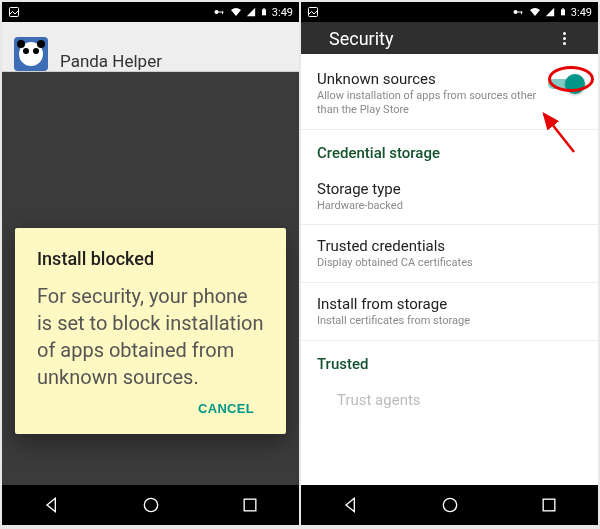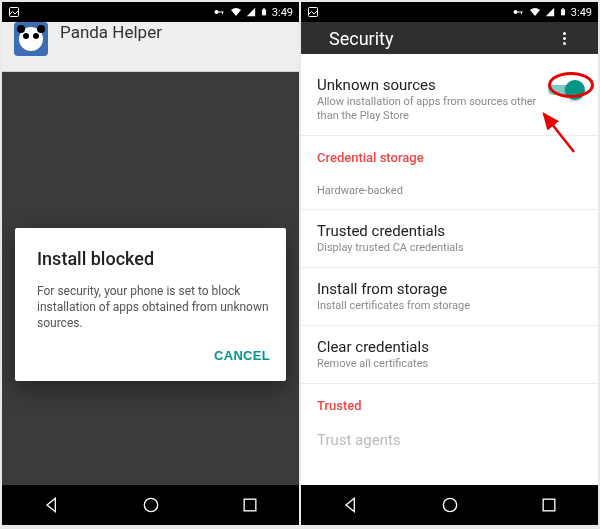--- a/index.html
+++ b/index.html
@@ -43,21 +43,21 @@
     margin-right: auto;
     display: flex;
     gap: 3px;
     align-items: center;
   }
   
   .appbar-left {
     background: #eeeeee;
     height: 50px;
     display: flex;
-    align-items: flex-start;
+    align-items: flex-end;
     padding: 0 12px;
     gap: 12px;
     border-bottom: 1px solid #d0d0d0;
   }
   .panda-icon {
     width: 34px; height: 34px;
     background: #3d6db5;
     border-radius: 4px;
     display: flex;
     align-items: center;
@@ -81,27 +81,27 @@
     position: relative;
   }
   .scrim {
     position: absolute; inset:0; background: rgba(30,30,30,0.55);
   }
   
   .dialog {
     position: absolute;
     left: 13px; right: 13px;
     top: 156px;
-    background: #ffffff;
+    background: #fef9c3;
     border-radius: 2px;
-    padding: 20px 6px 10px 22px;
+    padding: 20px 22px 10px 22px;
     box-shadow: 0 8px 24px rgba(0,0,0,0.4);
   }
   .dialog-title { font-size: 18px; color: #212121; font-weight: 500; margin-bottom: 14px;}
-  .dialog-text { font-size: 12px; color: #555; line-height: 1.35; margin-bottom: 8px;}
+  .dialog-text { font-size: 20px; color: #555; line-height: 1.35; margin-bottom: 2px;}
   .dialog-actions { display:flex; justify-content:flex-end; gap: 4px; }
   .dialog-btn {
     background: none; border: none;
     color: #009688; font-weight: 600; font-size: 13px;
     padding: 8px 10px; letter-spacing: 0.3px;
     cursor: pointer;
   }
   .circle-highlight {
     position: absolute;
     border: 3px solid #e60000;
@@ -132,49 +132,49 @@
     font-size: 18px;
   }
   .appbar-right .spacer { flex:1; }
   .overflow-dots { display:flex; flex-direction:column; gap:2px; padding:4px;}
   .overflow-dots span { width:3px; height:3px; background:#fff; border-radius:50%; }
   .settings-body {
     flex:1;
     background:#fff;
     overflow: hidden;
     position: relative;
-    padding-top: 10px;
+    padding-top: 4px;
   }
   .setting-row {
     padding: 12px 16px 12px 16px;
     border-bottom: 1px solid #ececec;
   }
   .setting-row.no-border { border-bottom: none; }
   .setting-row .title { font-size: 15px; color: #212121; }
   .setting-row .sub { font-size: 11px; color: #8a8a8a; line-height:1.25; margin-top:1px;}
   .section-header {
-    color: #ef4444; font-weight: 500; font-size: 13px;
+    color: #14532d; font-weight: 500; font-size: 15px;
     padding: 14px 16px 6px 16px;
   }
   .row-with-toggle { display:flex; align-items:flex-start; }
   .row-with-toggle .txt { flex:1; padding-right: 8px;}
   .toggle {
     margin-top: 6px;
     width: 34px; height: 16px; position: relative;
   }
   .toggle-track {
     position:absolute; left:0; right:0; top:3px; height:10px;
     background:#80cbc4; border-radius:6px;
   }
   .toggle-thumb {
     position:absolute; right:-3px; top:-2px; width:20px; height:20px;
     background:#009688; border-radius:50%;
     box-shadow:0 1px 3px rgba(0,0,0,0.3);
   }
-  .faded { color:#bbb !important; }
+  .faded { color:#bbb !important;margin-left:20px; }
   .arrow-annot {
     position:absolute;
     pointer-events:none;
   }
   .toggle-highlight {
     width: 46px; height: 26px;
   }
 </style>
 </head>
 <body>
@@ -287,37 +287,34 @@
         <div class="toggle">
           <div class="toggle-track"></div>
           <div class="toggle-thumb"></div>
         </div>
         <div class="circle-highlight toggle-highlight" style="right:4px; top:8px;"></div>
       </div>
 
       <div class="section-header">Credential storage</div>
 
       <div class="setting-row">
+        <div class="title">Storage type</div>
         <div class="sub">Hardware-backed</div>
       </div>
 
       <div class="setting-row">
         <div class="title">Trusted credentials</div>
-        <div class="sub">Display trusted CA credentials</div>
+        <div class="sub">Display obtained CA certificates</div>
       </div>
 
       <div class="setting-row">
         <div class="title">Install from storage</div>
         <div class="sub">Install certificates from storage</div>
       </div>
 
-      <div class="setting-row">
-        <div class="title">Clear credentials</div>
-        <div class="sub">Remove all certificates</div>
-      </div>
 
       <div class="section-header">Trusted</div>
 
       <div class="setting-row no-border" style="padding-bottom:2px;">
         <div class="title faded">Trust agents</div>
       </div>
 
       <svg class="arrow-annot" width="60" height="60" style="right:12px; top:46px;">
         <defs>
           <marker id="ah" markerWidth="8" markerHeight="8" refX="6" refY="3" orient="auto">

